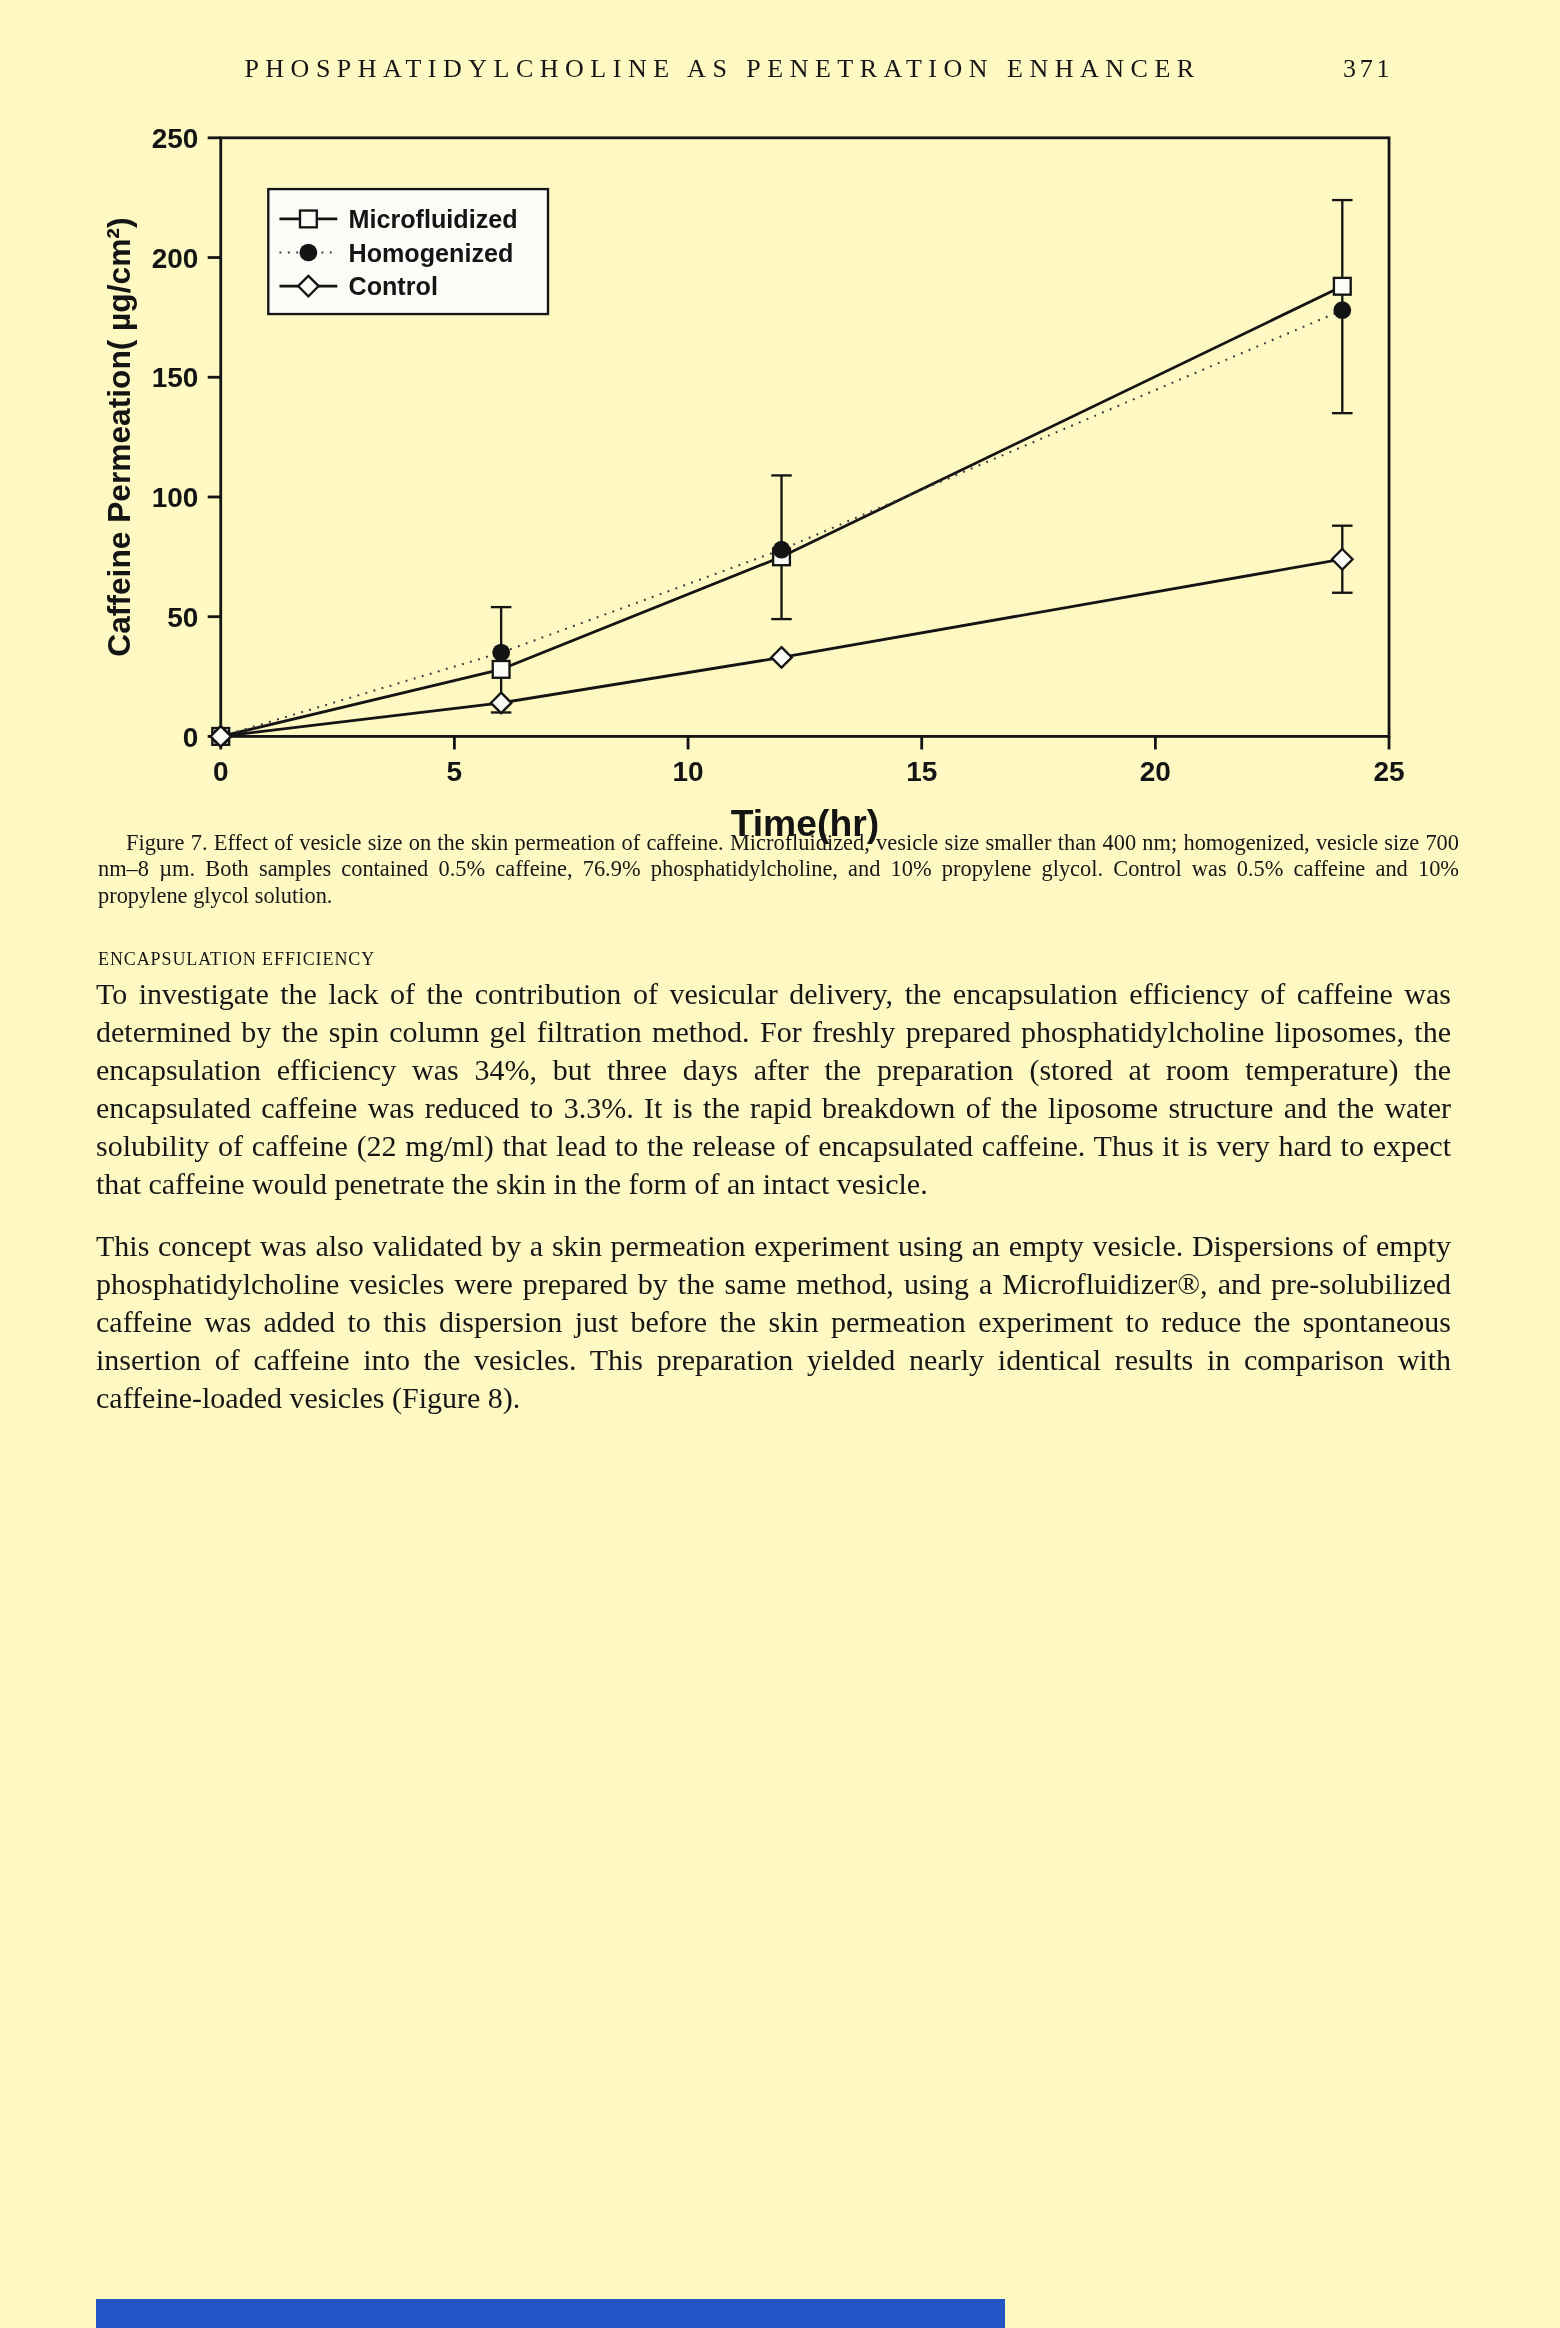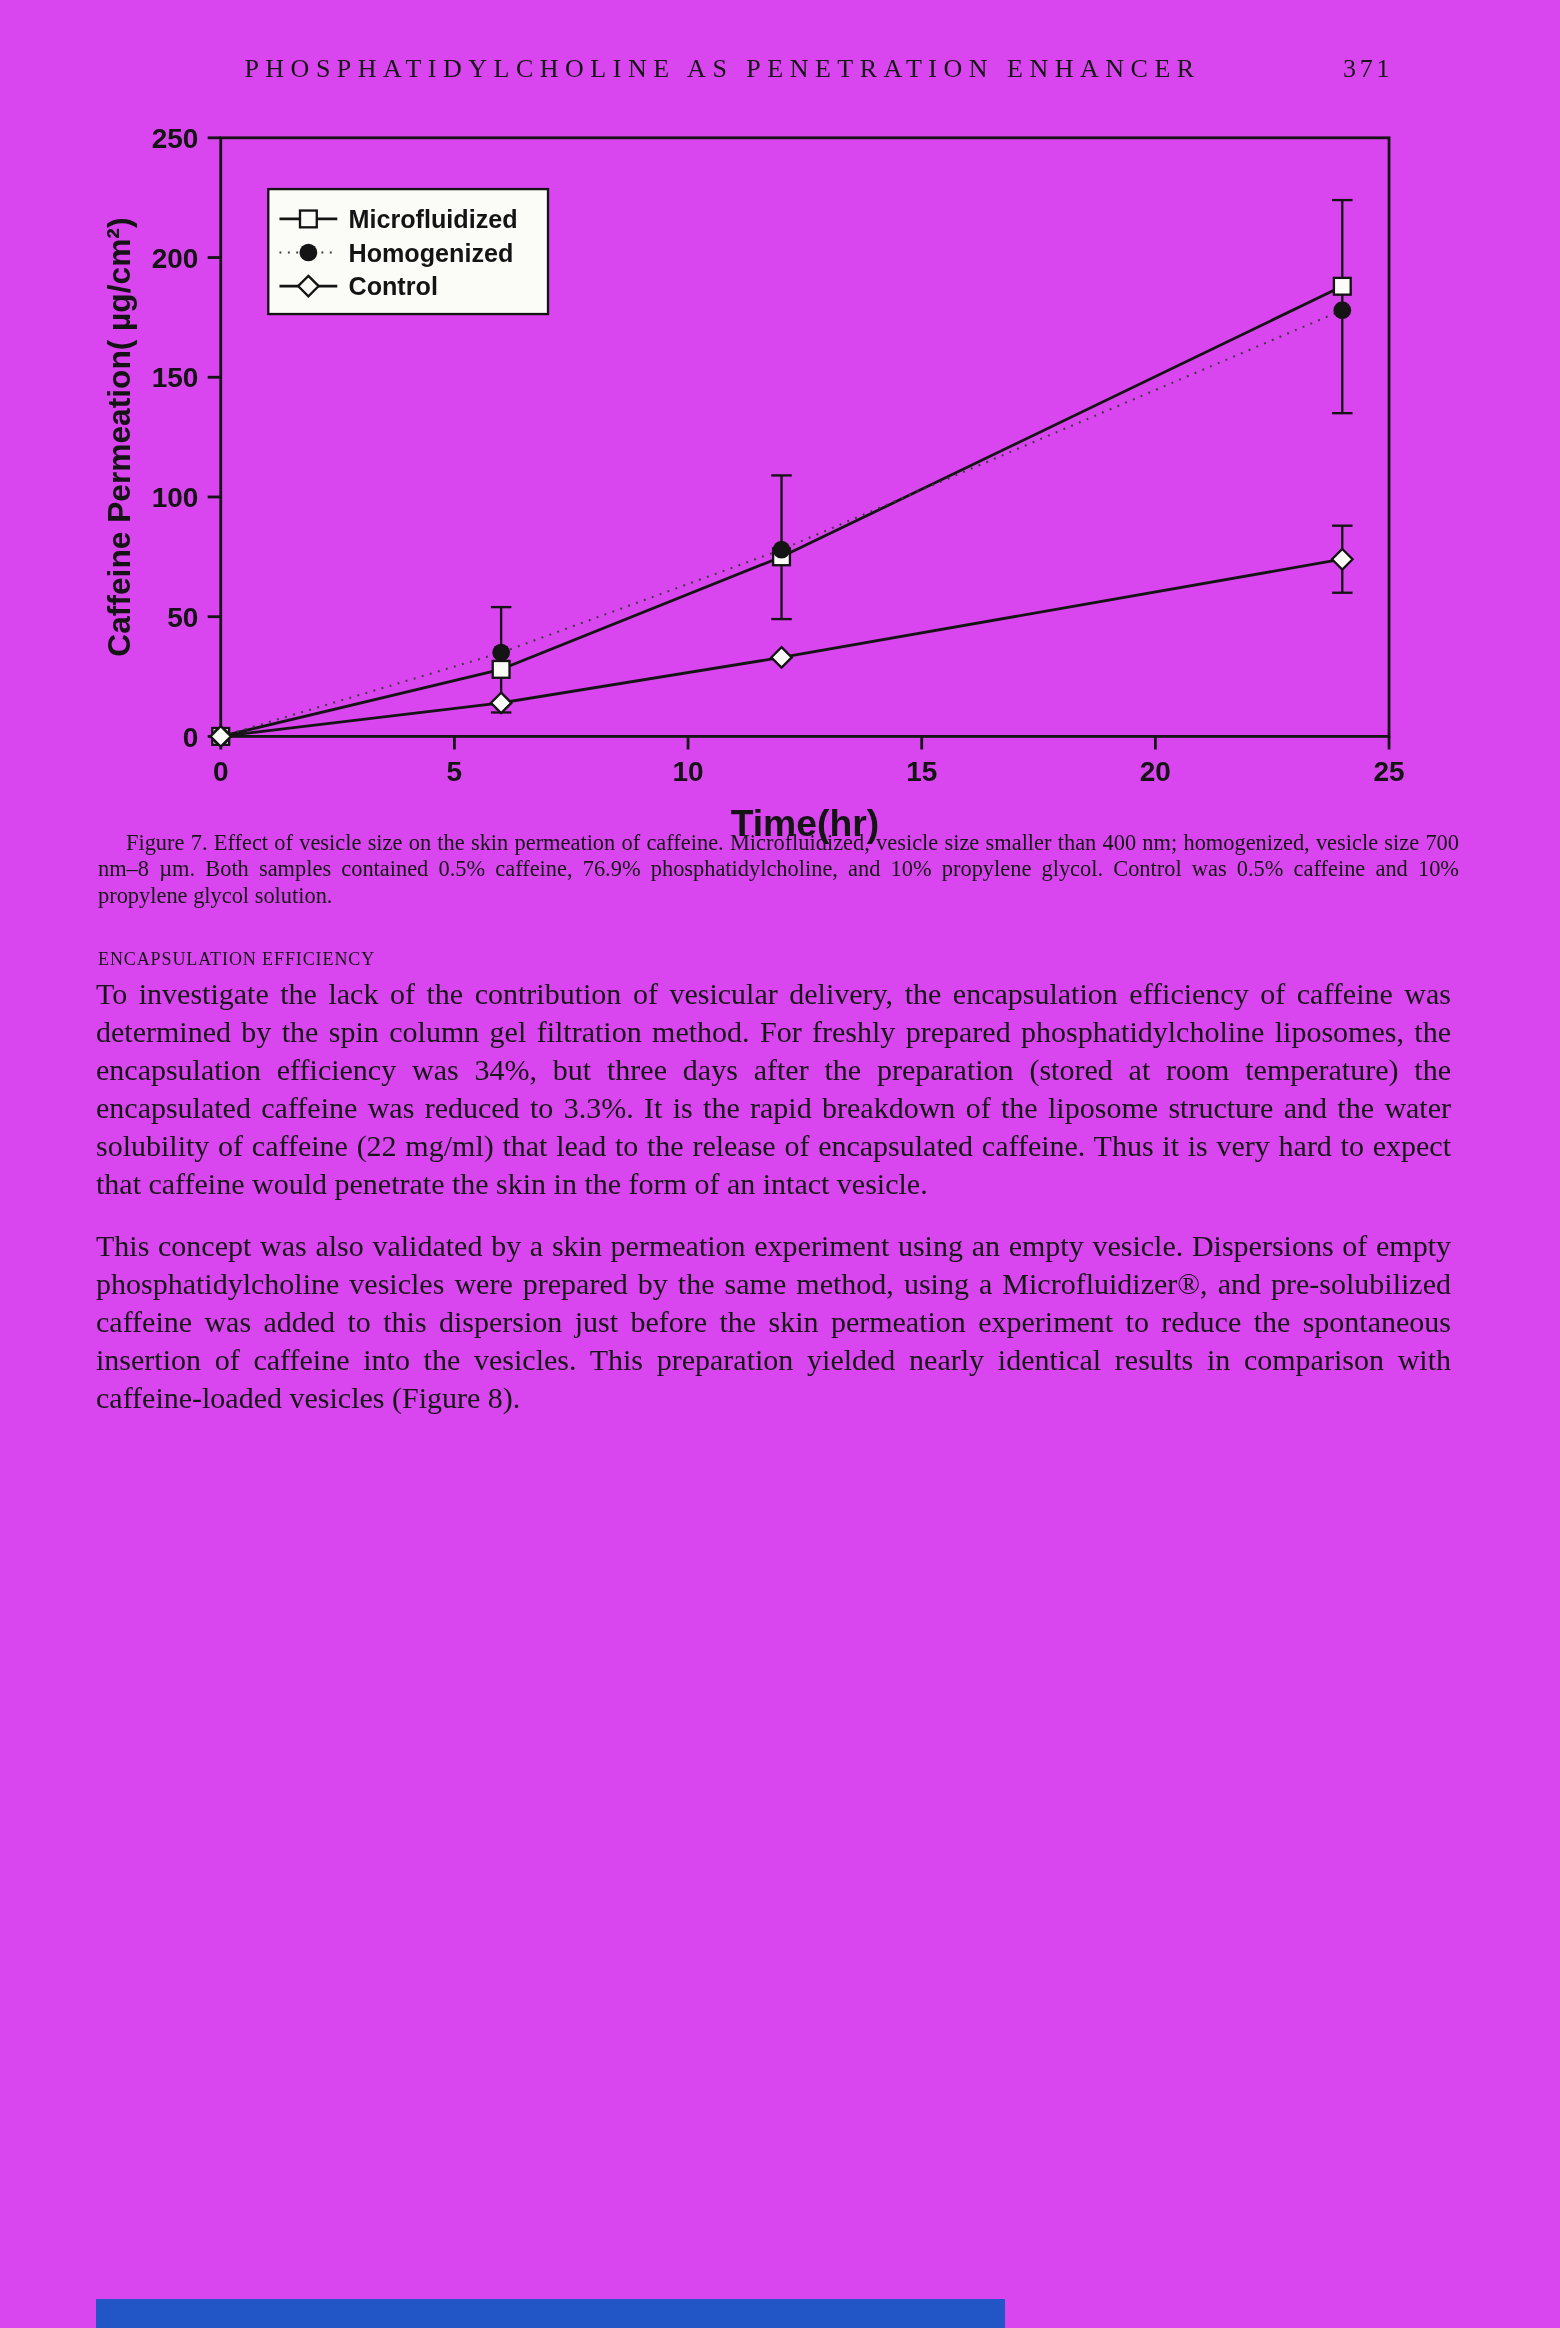--- a/index.html
+++ b/index.html
@@ -1,19 +1,19 @@
 <!DOCTYPE html>
 <html style="font-size:15px"><head>
 <meta charset="utf-8">
 <style>
   html,body{margin:0;padding:0;background:#e8e8e4;}
   .page{
     position:relative;
     width:1561px;height:2329px;
-    background:#d946ef;
+    background:#fef9c3;
     color:#161616;
     font-family:"Liberation Serif",serif;
     overflow:hidden;
     margin:0 auto;
   }
   .header-title{
     position:absolute;top:54px;left:191px;width:1063px;
     text-align:center;
     font-size:26px;letter-spacing:6.5px;white-space:nowrap;
   }

